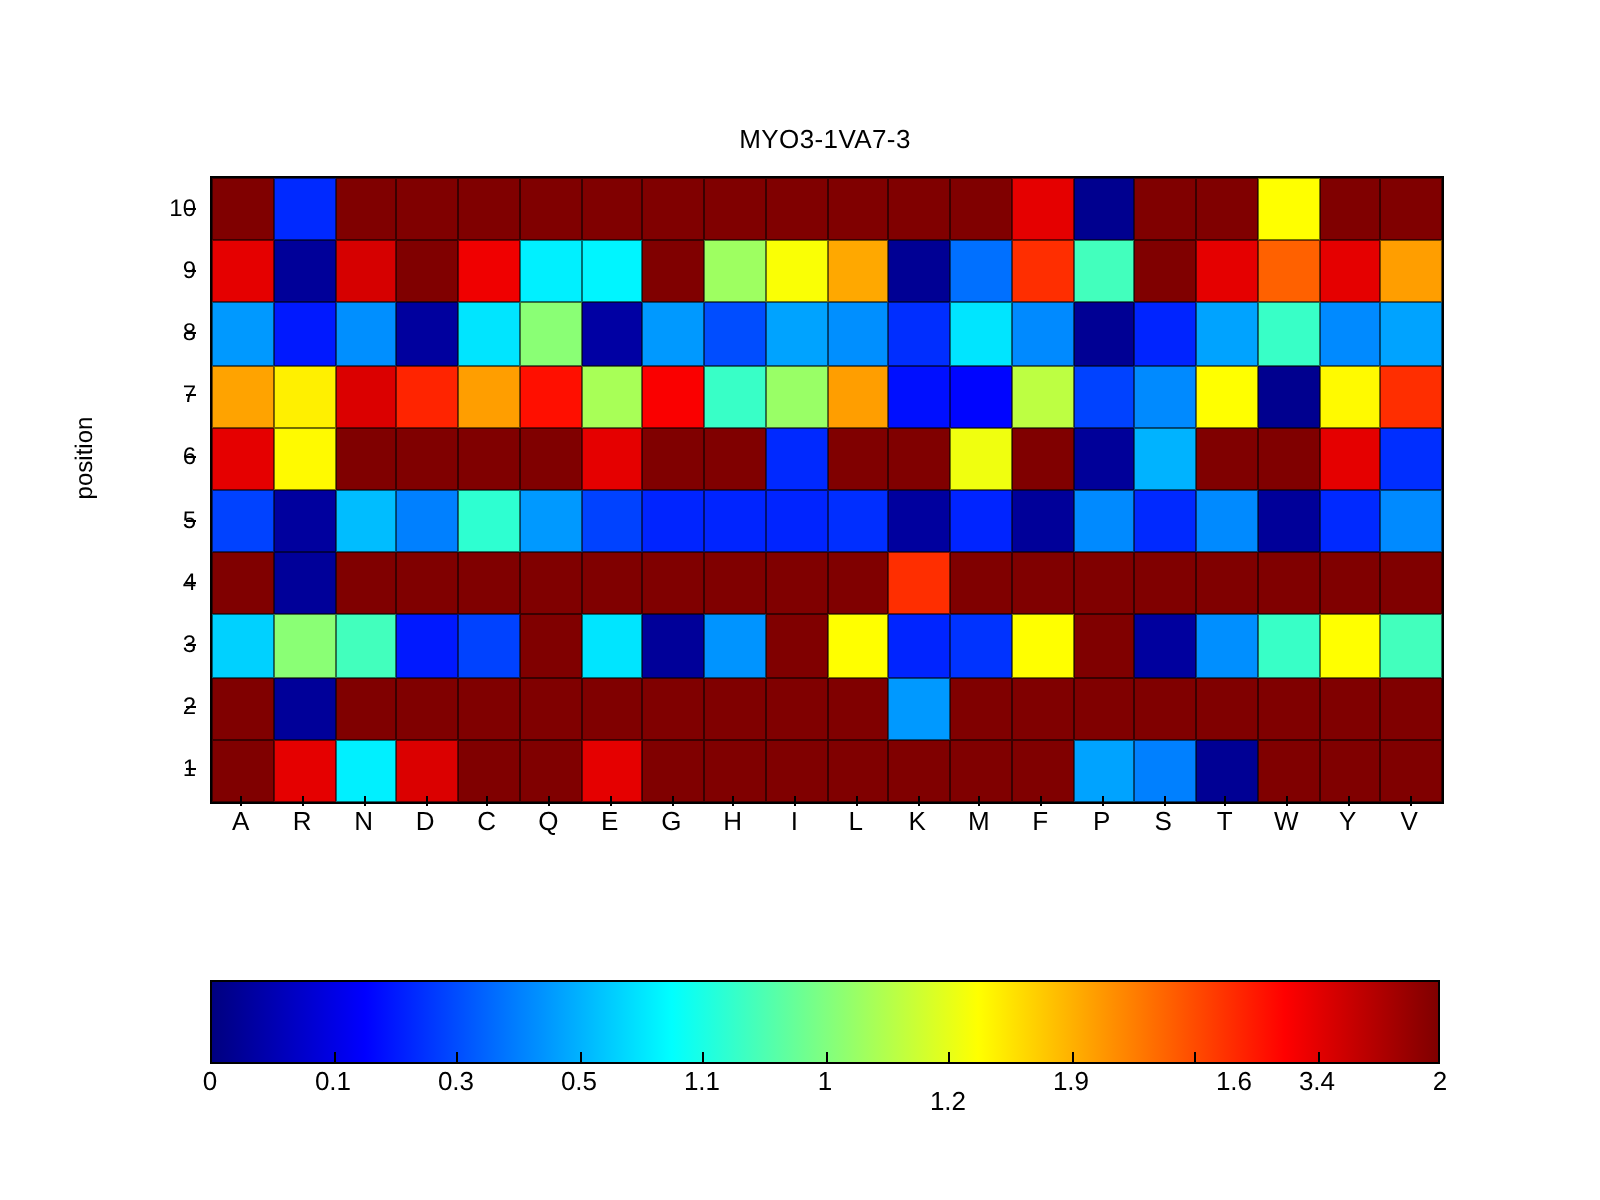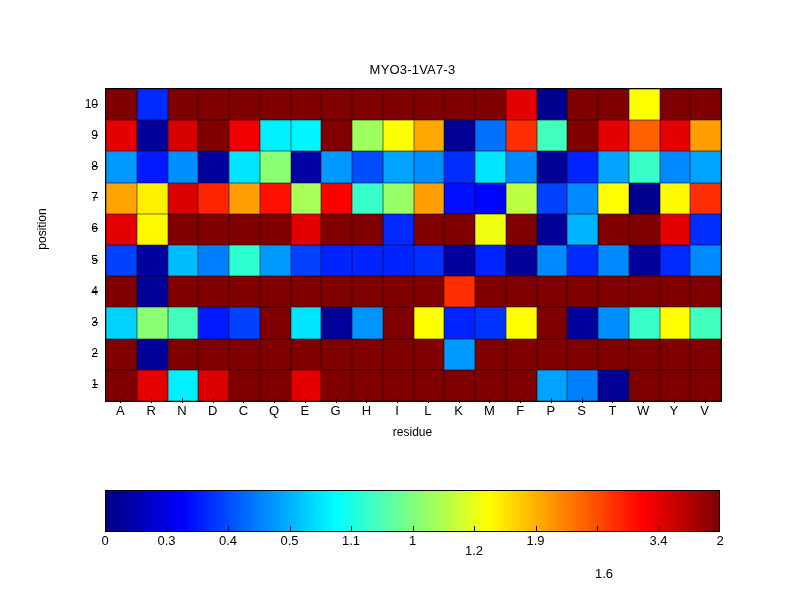--- a/index.html
+++ b/index.html
@@ -442,43 +442,42 @@
       <div class="x-tick-mark" style="left: 476.625px; top: -5px;"></div>
       <div class="x-tick-label" style="left: 507.375px;">T</div>
       <div class="x-tick-mark" style="left: 507.375px; top: -5px;"></div>
       <div class="x-tick-label" style="left: 538.125px;">W</div>
       <div class="x-tick-mark" style="left: 538.125px; top: -5px;"></div>
       <div class="x-tick-label" style="left: 568.875px;">Y</div>
       <div class="x-tick-mark" style="left: 568.875px; top: -5px;"></div>
       <div class="x-tick-label" style="left: 599.625px;">V</div>
       <div class="x-tick-mark" style="left: 599.625px; top: -5px;"></div>
     </div>
-  <div id="x-axis-label">residue</div>
 
   <div id="colorbar-area">
     <div id="colorbar-gradient" style="background: linear-gradient(to right, rgb(0, 0, 128) 0%, rgb(0, 0, 143) 1.56%, rgb(0, 0, 159) 3.13%, rgb(0, 0, 175) 4.69%, rgb(0, 0, 191) 6.25%, rgb(0, 0, 207) 7.81%, rgb(0, 0, 223) 9.38%, rgb(0, 0, 239) 10.94%, rgb(0, 0, 255) 12.5%, rgb(0, 16, 255) 14.06%, rgb(0, 32, 255) 15.63%, rgb(0, 48, 255) 17.19%, rgb(0, 64, 255) 18.75%, rgb(0, 80, 255) 20.31%, rgb(0, 96, 255) 21.88%, rgb(0, 112, 255) 23.44%, rgb(0, 128, 255) 25%, rgb(0, 143, 255) 26.56%, rgb(0, 159, 255) 28.13%, rgb(0, 175, 255) 29.69%, rgb(0, 191, 255) 31.25%, rgb(0, 207, 255) 32.81%, rgb(0, 223, 255) 34.38%, rgb(0, 239, 255) 35.94%, rgb(0, 255, 255) 37.5%, rgb(16, 255, 239) 39.06%, rgb(32, 255, 223) 40.63%, rgb(48, 255, 207) 42.19%, rgb(64, 255, 191) 43.75%, rgb(80, 255, 175) 45.31%, rgb(96, 255, 159) 46.88%, rgb(112, 255, 143) 48.44%, rgb(128, 255, 128) 50%, rgb(143, 255, 112) 51.56%, rgb(159, 255, 96) 53.13%, rgb(175, 255, 80) 54.69%, rgb(191, 255, 64) 56.25%, rgb(207, 255, 48) 57.81%, rgb(223, 255, 32) 59.38%, rgb(239, 255, 16) 60.94%, rgb(255, 255, 0) 62.5%, rgb(255, 239, 0) 64.06%, rgb(255, 223, 0) 65.63%, rgb(255, 207, 0) 67.19%, rgb(255, 191, 0) 68.75%, rgb(255, 175, 0) 70.31%, rgb(255, 159, 0) 71.88%, rgb(255, 143, 0) 73.44%, rgb(255, 128, 0) 75%, rgb(255, 112, 0) 76.56%, rgb(255, 96, 0) 78.13%, rgb(255, 80, 0) 79.69%, rgb(255, 64, 0) 81.25%, rgb(255, 48, 0) 82.81%, rgb(255, 32, 0) 84.38%, rgb(255, 16, 0) 85.94%, rgb(255, 0, 0) 87.5%, rgb(239, 0, 0) 89.06%, rgb(223, 0, 0) 90.63%, rgb(207, 0, 0) 92.19%, rgb(191, 0, 0) 93.75%, rgb(175, 0, 0) 95.31%, rgb(159, 0, 0) 96.88%, rgb(143, 0, 0) 98.44%, rgb(128, 0, 0) 100%);"></div>
     <div id="colorbar-ticks">
         <div class="cb-tick-mark" style="left: 0px;"></div>
         <div class="cb-tick-label" style="left: 0px;">0</div>
         <div class="cb-tick-mark" style="left: 61.5px;"></div>
-        <div class="cb-tick-label" style="left: 61.5px;">0.3</div>
+        <div class="cb-tick-label" style="left: 61.5px;">0.1</div>
         <div class="cb-tick-mark" style="left: 123px;"></div>
-        <div class="cb-tick-label" style="left: 123px;">0.4</div>
+        <div class="cb-tick-label" style="left: 123px;">0.3</div>
         <div class="cb-tick-mark" style="left: 184.5px;"></div>
         <div class="cb-tick-label" style="left: 184.5px;">0.5</div>
         <div class="cb-tick-mark" style="left: 246px;"></div>
         <div class="cb-tick-label" style="left: 246px;">1.1</div>
         <div class="cb-tick-mark" style="left: 307.5px;"></div>
         <div class="cb-tick-label" style="left: 307.5px;">1</div>
         <div class="cb-tick-mark" style="left: 369px;"></div>
         <div class="cb-tick-label" style="left: 369px; margin-top: 10px;">1.2</div>
         <div class="cb-tick-mark" style="left: 430.5px;"></div>
         <div class="cb-tick-label" style="left: 430.5px;">1.9</div>
         <div class="cb-tick-mark" style="left: 492px;"></div>
-        <div class="cb-tick-label" style="left: 499px; margin-top: 33px;">1.6</div>
+        <div class="cb-tick-label" style="left: 512px;">1.6</div>
         <div class="cb-tick-mark" style="left: 553.5px;"></div>
         <div class="cb-tick-label" style="left: 553.5px;">3.4</div>
         <div class="cb-tick-mark" style="left: 614px;"></div>
         <div class="cb-tick-label" style="left: 615px;">2</div>
       </div>
   </div>
 
 </div>
 
 </body></html>

